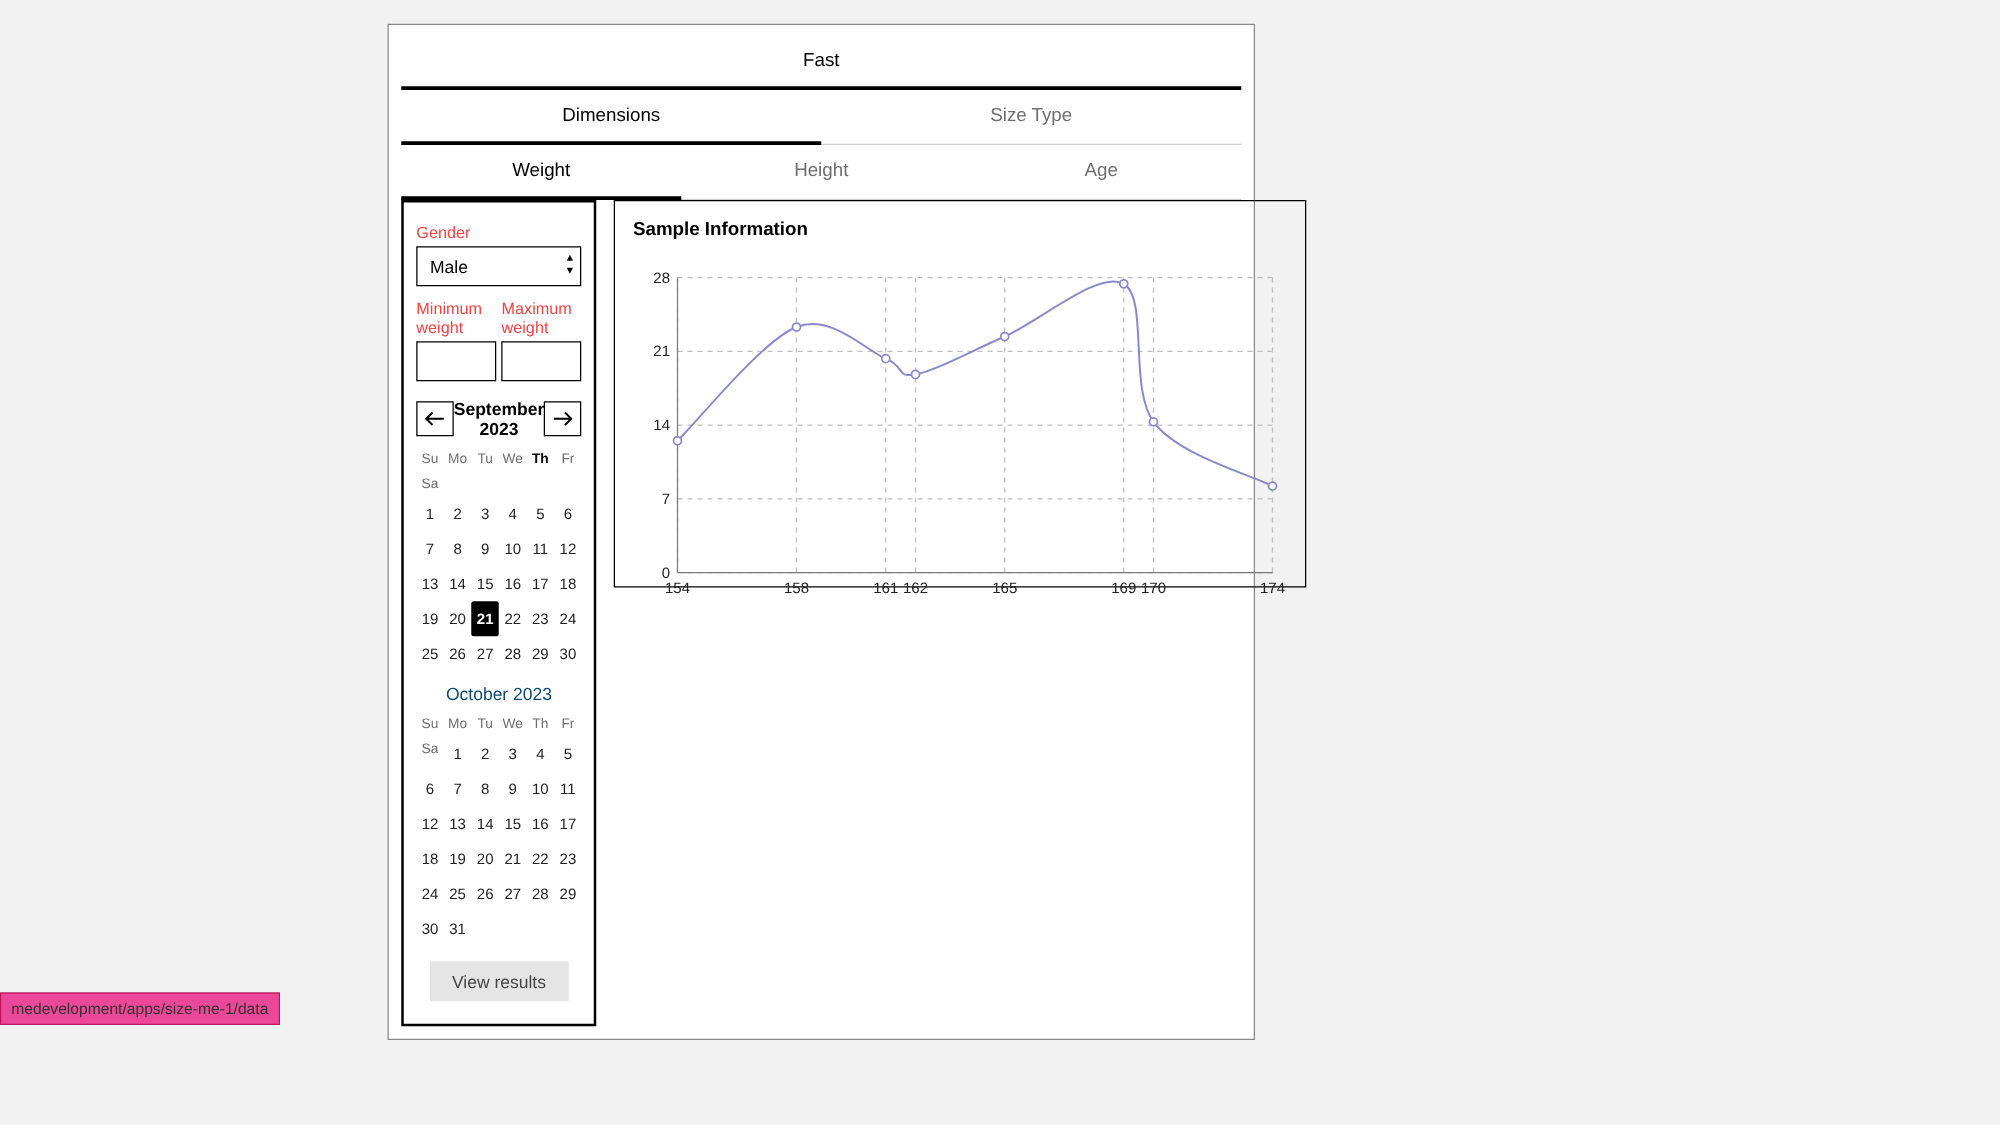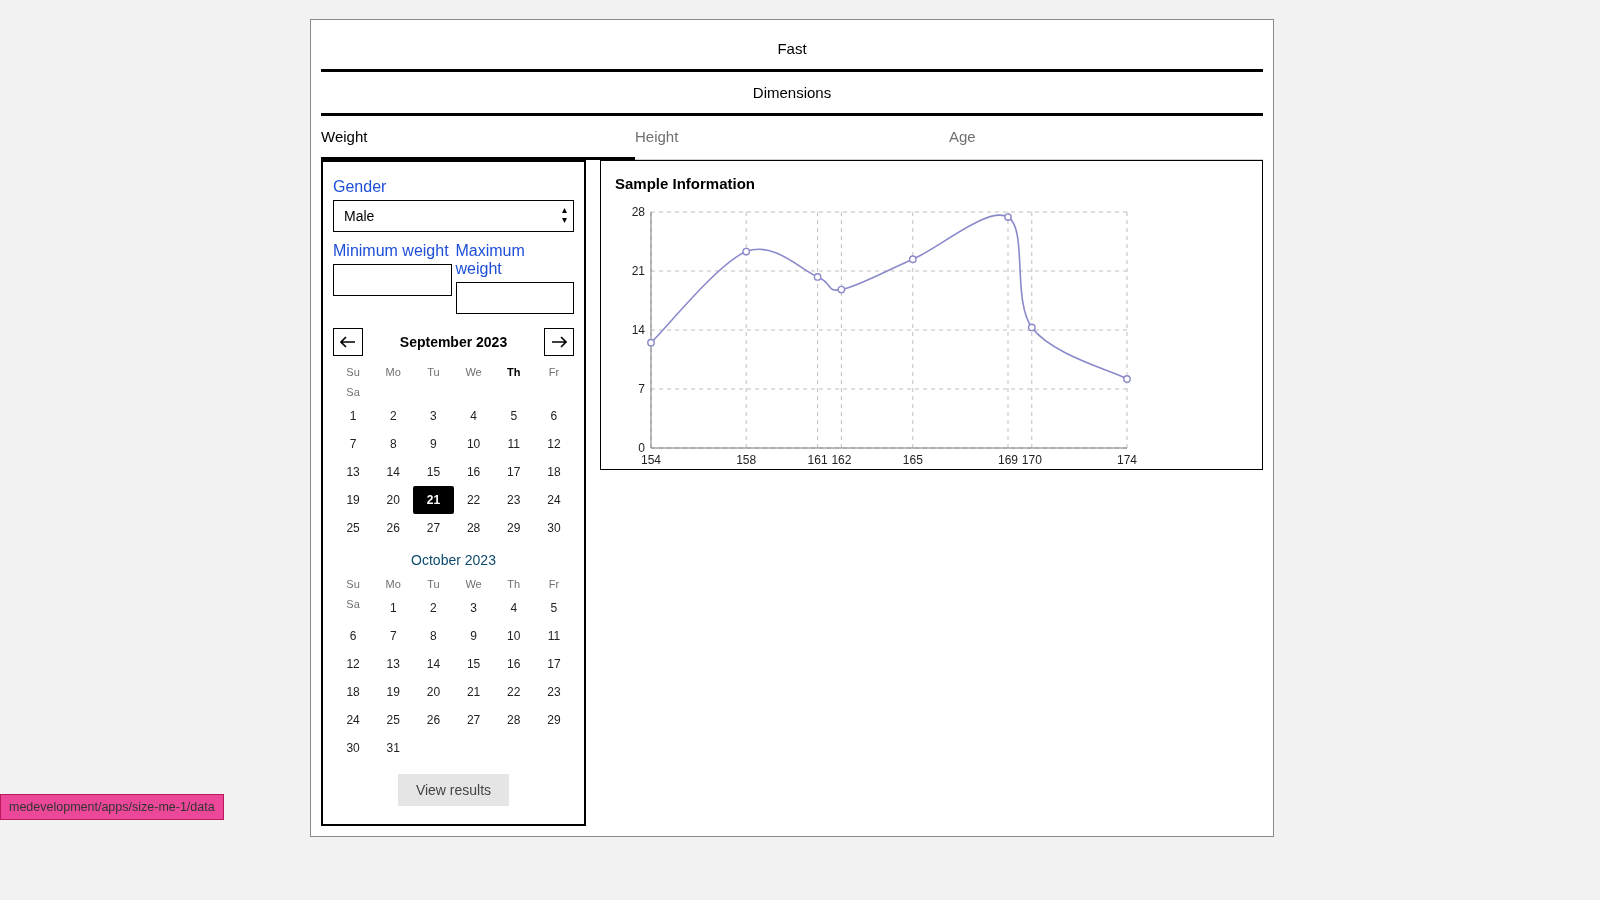--- a/index.html
+++ b/index.html
@@ -8,21 +8,21 @@
     background: #f2f2f2;
     width: 1600px;
     height: 900px;
     position: relative;
     overflow: hidden;
   }
   .app-container {
     position: absolute;
     left: 310px;
     top: 19px;
-    width: 964px;
+    width: 694px;
     background: #fff;
     border: 1px solid #888;
     padding: 10px;
   }
   
   .tabs-l0 { display: flex; }
   .tab-l0 {
     flex: 1;
     text-align: center;
     font-size: 15px;
@@ -38,20 +38,21 @@
     font-size: 15px;
     color: #6f6f6f;
     padding: 12px 0;
     cursor: pointer;
   }
   .tab-l1.active { color: #000; border-bottom: 3px solid #000; margin-bottom: -1px; }
   
   .tabs-l2 { display: flex; border-bottom: 1px solid #d0d0d0; }
   .tab-l2 {
     flex: 1;
+    text-align: center;
     font-size: 15px;
     color: #6f6f6f;
     padding: 12px 0;
     cursor: pointer;
   }
   .tab-l2.active { color: #000; border-bottom: 3px solid #000; margin-bottom: -1px; }
   
   .content-row { display: flex; }
   .left-panel {
     width: 265px;
@@ -64,21 +65,21 @@
     flex: 1;
     border: 1px solid #000;
     margin-left: 14px;
     margin-top: 0;
     padding: 14px 14px 6px 8px;
     height: 310px;
     position: relative;
   }
 
   
-  .label { font-size: 16px; color: #1d4ed8; margin-bottom: 4px; }
+  .label { font-size: 13px; color: #ef4444; margin-bottom: 4px; }
   .select-wrap {
     position: relative;
     border: 1px solid #000;
     height: 32px;
     display: flex;
     align-items: center;
     padding: 0 10px;
     margin-bottom: 10px;
   }
   .select-wrap span { font-size: 14px; }
@@ -138,21 +139,21 @@
   .view-btn {
     display: block;
     margin: 12px auto 0;
     background: #e5e5e5;
     color: #444;
     font-size: 14px;
     padding: 8px 18px;
     border: none;
   }
   
-  .chart-title { font-weight: 600; font-size: 15px; margin-bottom: 14px; padding-left: 6px; }
+  .chart-title { font-weight: 600; font-size: 15px; margin-bottom: 24px; padding-left: 6px; }
   svg.chart { display: block; }
   .grid-line { stroke: #bfbfbf; stroke-dasharray: 4 4; }
   .axis-line { stroke: #7a7a7a; }
   .plot-line { stroke: #8a8acb; stroke-width: 1.6; fill: none; }
   .plot-dot { fill: #fff; stroke: #8a8acb; stroke-width: 1.4; }
   .tick-label { font-size: 12px; fill: #222; }
 
   .footer-chip {
     position: absolute;
     left: 0;
@@ -168,20 +169,21 @@
 <body>
 
 <div class="app-container">
 
   <div class="tabs-l0">
     <div class="tab-l0">Fast</div>
   </div>
 
   <div class="tabs-l1">
     <div class="tab-l1 active">Dimensions</div>
+    <div class="tab-l1">Size Type</div>
   </div>
 
   <div class="tabs-l2">
     <div class="tab-l2 active">Weight</div>
     <div class="tab-l2">Height</div>
     <div class="tab-l2">Age</div>
   </div>
 
   <div class="content-row">
 

